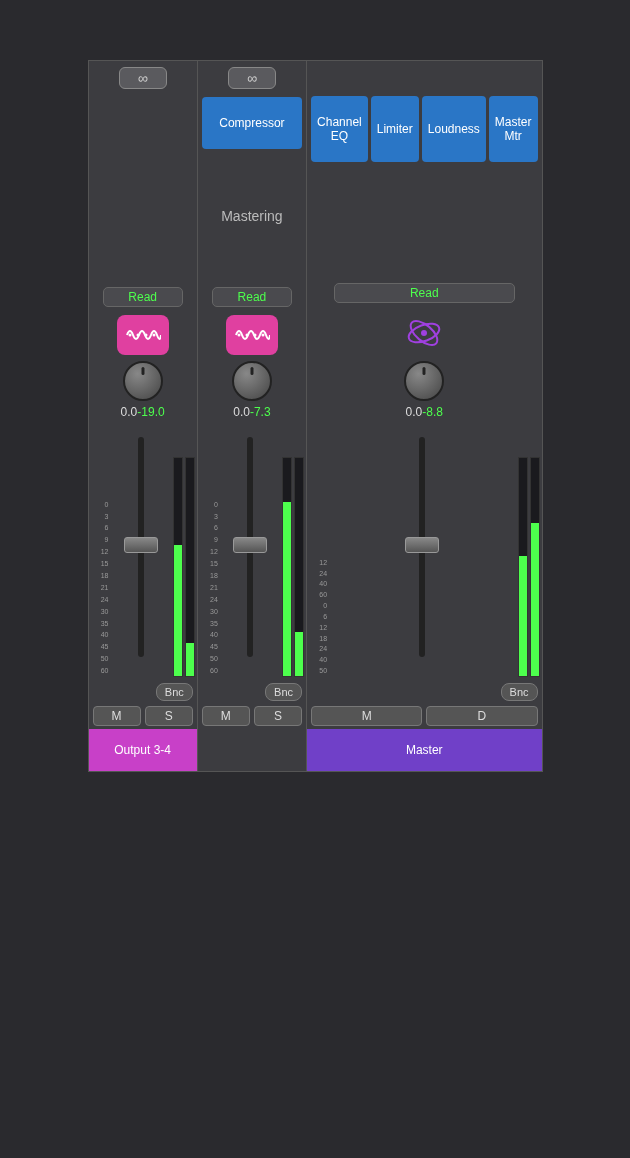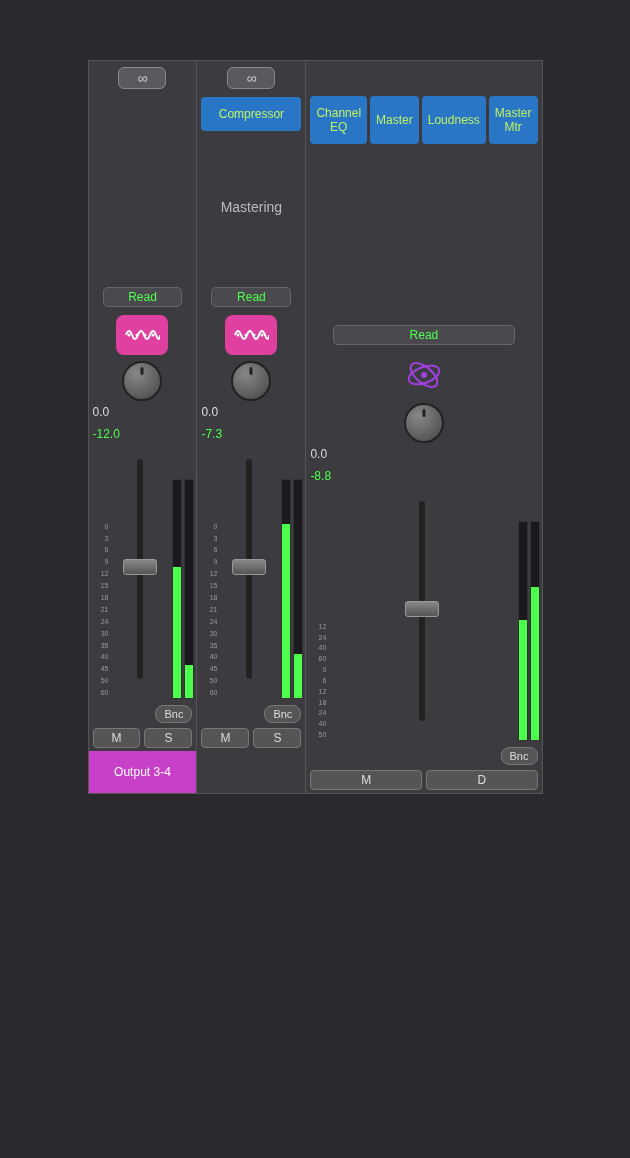--- a/index.html
+++ b/index.html
@@ -59,24 +59,24 @@
       background: #3c3c40;
       min-height: 190px;
       padding: 4px;
       display: flex;
       flex-direction: column;
       gap: 3px;
     }
 
     .plugin-btn {
       background: #2a76c6;
-      color: #bef264;
+      color: #ffffff;
       border: none;
       border-radius: 4px;
-      padding: 10px 6px;
+      padding: 19px 6px;
       font-size: 12px;
       cursor: pointer;
       text-align: center;
       width: 100%;
     }
 
     .mastering-label-area {
       flex: 1;
       display: flex;
       align-items: center;
@@ -154,24 +154,22 @@
       width: 3px;
       height: 8px;
       background: #222;
       border-radius: 2px;
     }
 
     
     .values-row {
       display: flex;
       justify-content: center;
-      gap: 8px;
       padding: 2px 4px;
       font-size: 12px;
-      flex-direction: column;
     }
     .val-white { color: #ddd; }
     .val-green { color: #4dff4d; }
 
     
     .fader-section {
       display: flex;
       flex-direction: row;
       padding: 4px 2px;
       gap: 2px;
@@ -350,21 +348,21 @@
         </svg>
       </div>
     </div>
 
     <div class="knob-row">
       <div class="knob"></div>
     </div>
 
     <div class="values-row">
       <span class="val-white">0.0</span>
-      <span class="val-green">-12.0</span>
+      <span class="val-green">-19.0</span>
     </div>
 
     <div class="fader-section">
       <div class="fader-scale">
         <span>0</span>
         <span>3</span>
         <span>6</span>
         <span>9</span>
         <span>12</span>
         <span>15</span>
@@ -490,21 +488,21 @@
 
   <div class="channel">
     <div class="link-row" style="visibility:hidden;">
       <button class="link-btn">
         <span>∞</span>
       </button>
     </div>
 
     <div class="plugins-right">
       <button class="plugin-btn">Channel EQ</button>
-      <button class="plugin-btn">Master</button>
+      <button class="plugin-btn">Limiter</button>
       <button class="plugin-btn">Loudness</button>
       <button class="plugin-btn">Master Mtr</button>
     </div>
 
     <div style="flex:1;"></div>
 
     <div class="read-row">
       <button class="read-btn">Read</button>
     </div>
 
@@ -558,15 +556,16 @@
 
     <div class="bnc-row">
       <button class="bnc-btn">Bnc</button>
     </div>
 
     <div class="msd-row">
       <button class="msd-btn">M</button>
       <button class="msd-btn">D</button>
     </div>
 
+    <div class="channel-label master">Master</div>
   </div>
 
 </div>
 
 </body></html>

